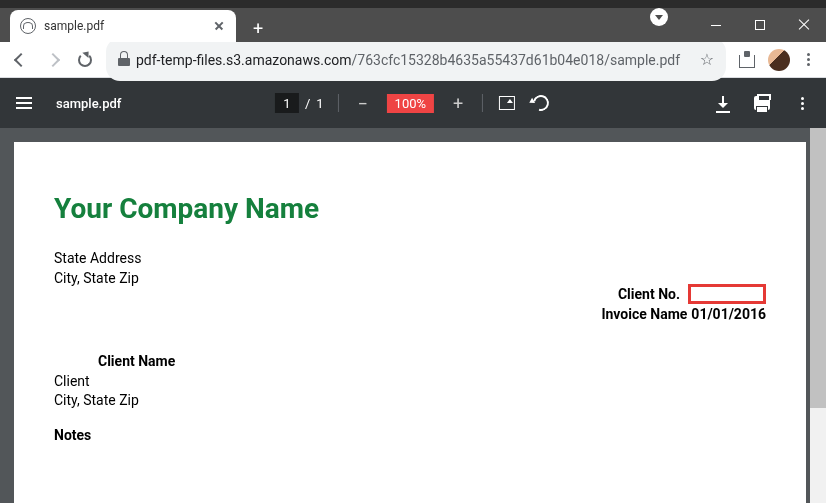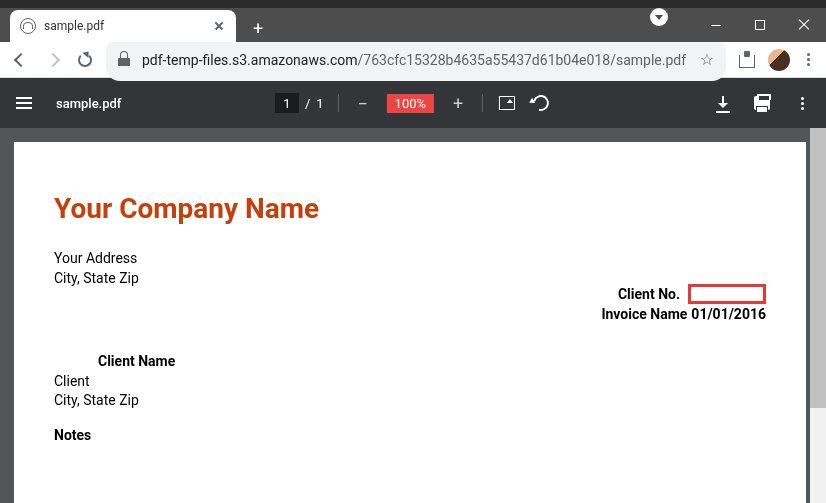--- a/index.html
+++ b/index.html
@@ -25,21 +25,21 @@
 .circbtn{width:18px;height:18px;border-radius:50%;background:#fff;display:flex;align-items:center;justify-content:center;margin-right:26px;}
 .circbtn::after{content:"";width:0;height:0;border-left:4px solid transparent;border-right:4px solid transparent;border-top:5px solid #4d4d4d;}
 .addrbar{height:36px;background:#fff;display:flex;align-items:center;padding:0 10px;gap:10px;border-bottom:1px solid #dadce0;}
 .navbtn{width:22px;height:22px;display:flex;align-items:center;justify-content:center;color:#5f6368;}
 .navbtn.disabled{color:#bdc1c6;}
 .arrow{width:10px;height:10px;border-top:2px solid currentColor;border-left:2px solid currentColor;}
 .arrow.left{transform:rotate(-45deg);}
 .arrow.right{transform:rotate(135deg);}
 .reload{width:14px;height:14px;border:2px solid #5f6368;border-radius:50%;border-top-color:transparent;position:relative;}
 .reload::after{content:"";position:absolute;top:-4px;right:-1px;border-left:4px solid transparent;border-right:4px solid transparent;border-bottom:5px solid #5f6368;transform:rotate(40deg);}
-.omnibox{flex:1;height:43px;background:#f1f3f4;border-radius:14px;display:flex;align-items:center;padding:0 12px;gap:12px;font-size:14px;color:#202124;}
+.omnibox{flex:1;height:43px;background:#f1f3f4;border-radius:14px;display:flex;align-items:center;padding:0 12px;gap:6px;font-size:14px;color:#202124;}
 .lock{width:12px;height:12px;position:relative;}
 .lock::before{content:"";position:absolute;width:12px;height:8px;background:#5f6368;border-radius:1px;bottom:0;}
 .lock::after{content:"";position:absolute;width:6px;height:6px;border:1.5px solid #5f6368;border-radius:5px 5px 0 0;border-bottom:none;top:-3px;left:1.5px;}
 .url{flex:1;white-space:nowrap;overflow:hidden;}
 .url .path{color:#5f6368;}
 .star{color:#5f6368;font-size:16px;}
 .ext{width:16px;height:16px;position:relative;}
 .ext::before{content:"";position:absolute;width:14px;height:12px;border:1.5px solid #5f6368;border-top:none;bottom:0;left:0;}
 .ext::after{content:"";position:absolute;width:6px;height:6px;background:#5f6368;border-radius:1px;top:-1px;left:5px;}
 .avatar{width:22px;height:22px;border-radius:50%;background:linear-gradient(135deg,#e8b894 40%,#4a2e1f 40%);}
@@ -63,21 +63,21 @@
 .download{width:14px;height:14px;position:relative;}
 .download::before{content:"";position:absolute;width:2px;height:9px;background:#fff;left:6px;}
 .download::after{content:"";position:absolute;border-left:5px solid transparent;border-right:5px solid transparent;border-top:5px solid #fff;top:7px;left:2px;}
 .download .bar{position:absolute;width:14px;height:2px;background:#fff;bottom:-3px;}
 .print{width:16px;height:14px;background:#fff;border-radius:2px;position:relative;}
 .print::before{content:"";position:absolute;width:10px;height:4px;background:#323639;top:-2px;left:3px;border:2px solid #fff;border-bottom:none;}
 .print::after{content:"";position:absolute;width:10px;height:5px;background:#fff;border:1px solid #323639;bottom:-3px;left:2px;}
 .dots.white span{background:#fff;}
 .viewer{height:375px;background:#525659;position:relative;padding:14px 20px 0 14px;}
 .page{background:#fff;width:100%;height:100%;padding:50px 40px 0 40px;position:relative;font-family:Arial,sans-serif;}
-.company{color:#c2410c;font-size:28px;font-weight:bold;margin-bottom:24px;}
+.company{color:#15803d;font-size:28px;font-weight:bold;margin-bottom:24px;}
 .addr{font-size:14px;line-height:1.4;color:#000;}
 .invinfo{position:absolute;right:40px;top:142px;text-align:right;font-size:14px;font-weight:bold;}
 .invinfo .row{display:flex;justify-content:flex-end;align-items:center;gap:4px;margin-bottom:2px;}
 .redbox{display:inline-block;width:78px;height:20px;border:3px solid #e53935;margin-left:4px;}
 .client{margin-top:64px;font-size:14px;line-height:1.4;}
 .client .name{font-weight:bold;margin-left:44px;}
 .notes{margin-top:16px;font-size:14px;font-weight:bold;}
 .scroll{position:absolute;right:0;top:0;width:16px;height:100%;background:#f1f1f1;}
 .thumb{width:16px;height:280px;background:#c1c1c1;}
 </style>
@@ -168,21 +168,21 @@
         <span></span>
         <span></span>
       </div>
   </div>
 </div>
 
 <div class="viewer">
   <div class="page">
     <div class="company">Your Company Name</div>
     <div class="addr">
-      <div>Your Address</div>
+      <div>State Address</div>
       <div>City, State Zip</div>
     </div>
     <div class="invinfo">
       <div class="row">
         <span>Client No.</span>
         <span class="redbox"><span></span></span>
       </div>
       <div class="row">
         <span>Invoice Name</span>
         <span>01/01/2016</span>

